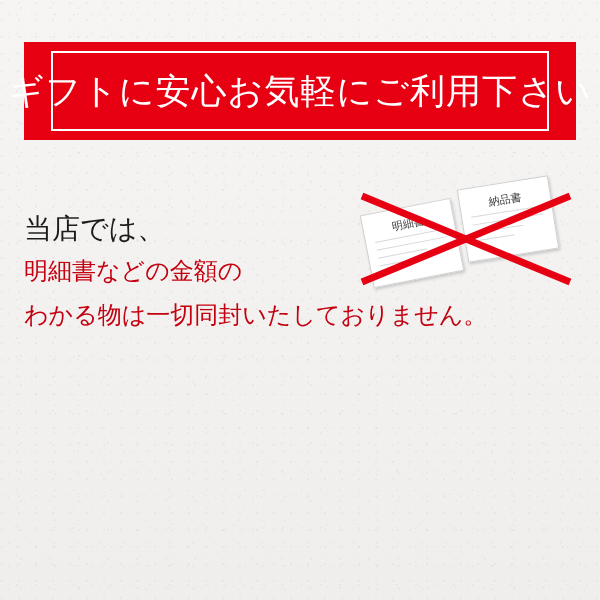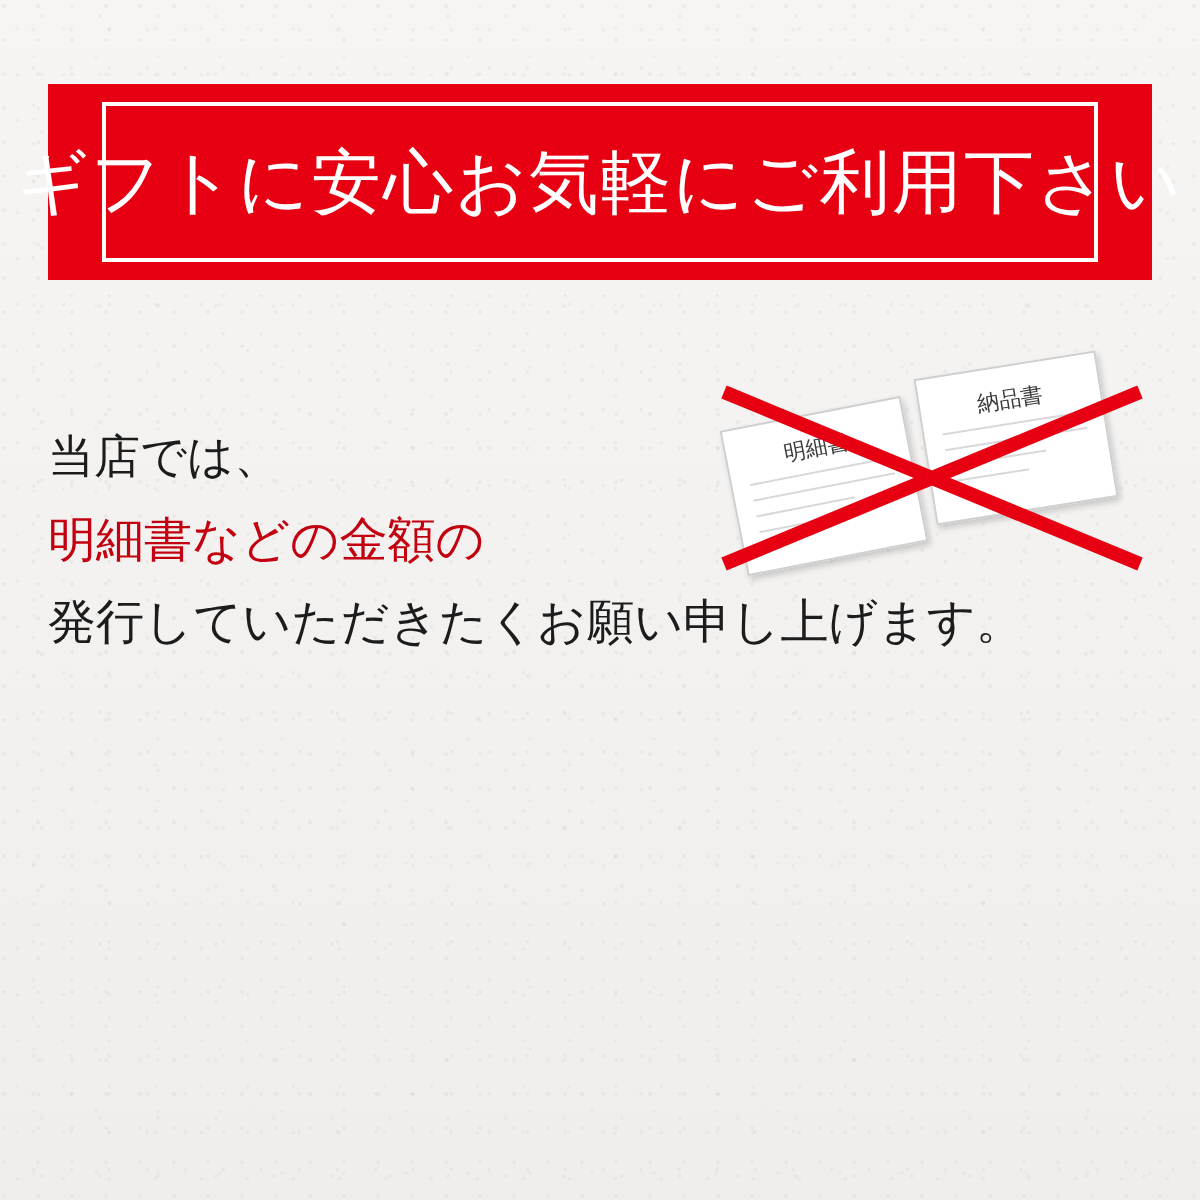--- a/index.html
+++ b/index.html
@@ -64,21 +64,21 @@
   
   #body-copy {
     position: absolute;
     left: 24px;
     top: 208px;
     width: 560px;
     color: #1c1c1c;
     font-family: "Liberation Serif", "DejaVu Serif", serif;
   }
   .line {
-    font-size: 23px;
+    font-size: 28px;
     line-height: 41px;
     white-space: nowrap;
     letter-spacing: 0px;
   }
   .line.red {
     color: #c3000f;
     font-size: 24px;
     line-height: 44px;
   }
   .line.small {
@@ -181,16 +181,16 @@
     </div>
     <svg id="cross" viewBox="0 0 230 120">
       <line x1="10" y1="18" x2="218" y2="104" stroke="#e60012" stroke-width="7" stroke-linecap="butt"></line>
       <line x1="10" y1="104" x2="218" y2="18" stroke="#e60012" stroke-width="7" stroke-linecap="butt"></line>
     </svg>
   </div>
 
   <div id="body-copy">
     <div class="line">当店では、</div>
     <div class="line red">明細書などの金額の</div>
-    <div class="line small">発行していただきたくお願い申し上げます。</div>
+    <div class="line red">わかる物は一切同封いたしておりません。</div>
   </div>
 
 </div>
 
 </body></html>

